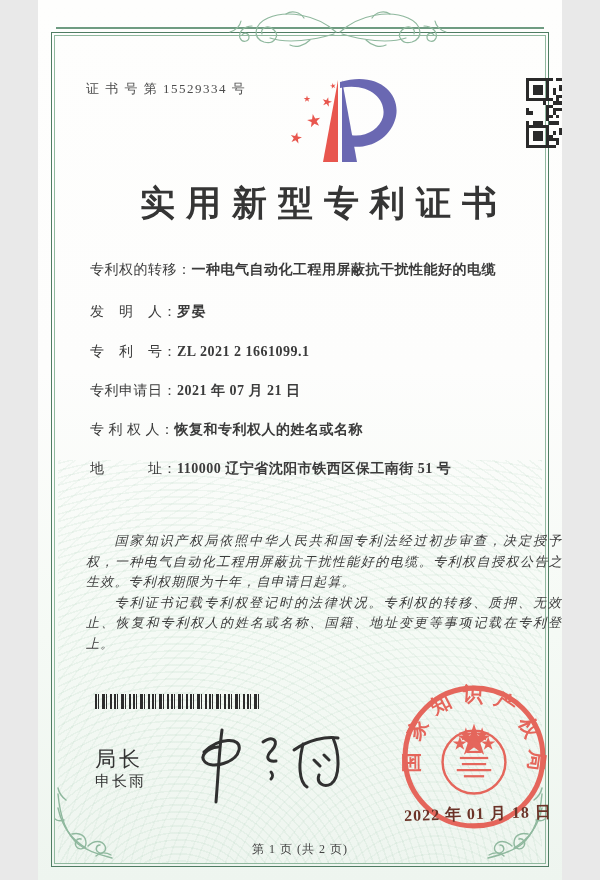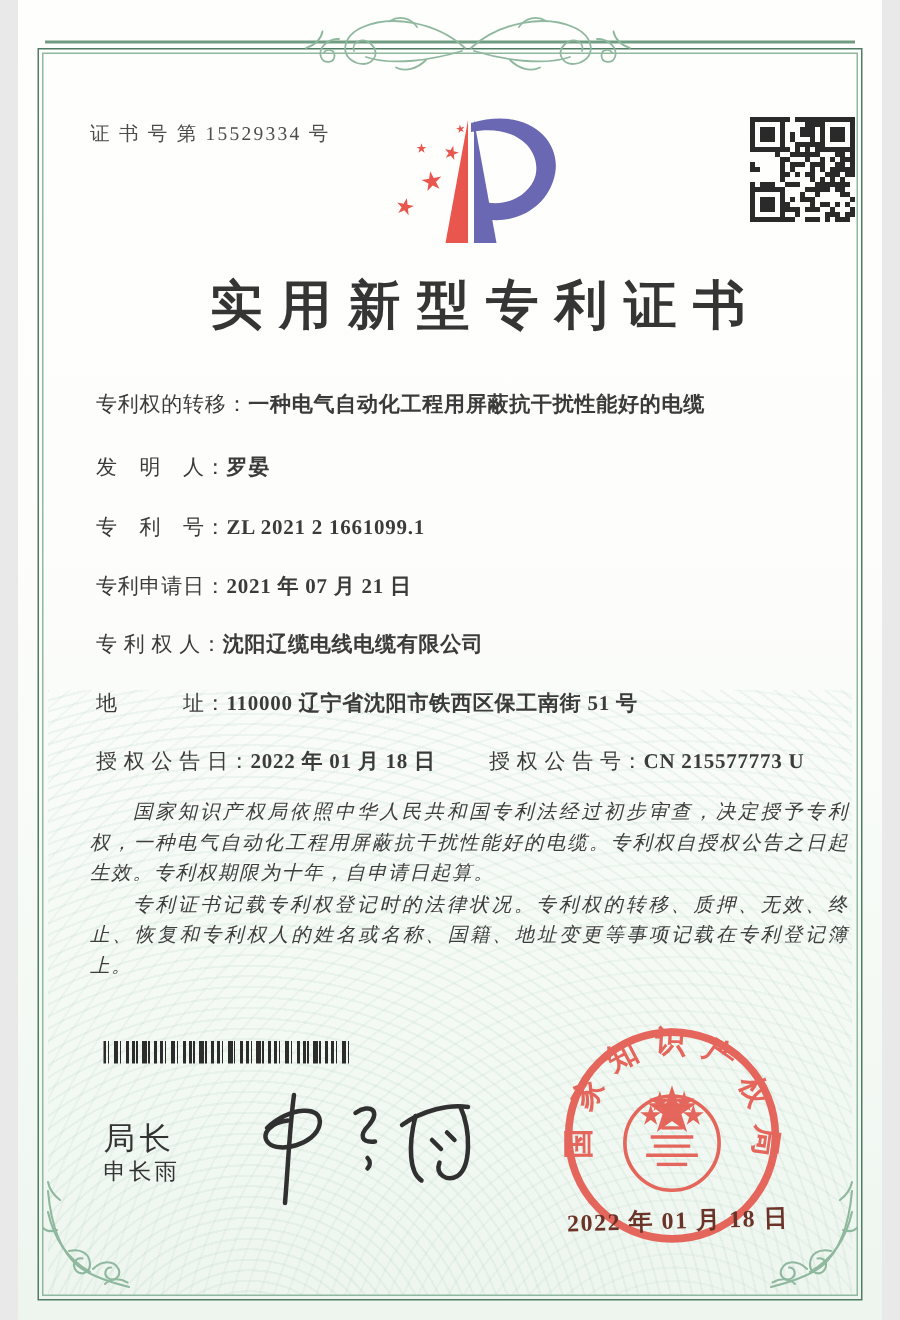--- a/index.html
+++ b/index.html
@@ -8,21 +8,21 @@
     --flourish-green:#8fb89e;
     --seal-red:#e4574c;
     --date-red:#6b3328;
     --text-dark:#3b3b3b;
     --logo-blue:#6a68b2;
     --logo-red:#e8564e;
   }
   html,body{margin:0;padding:0;}
   body{font-family:"Liberation Serif","DejaVu Serif",serif;background:#e9e9e9;}
   .page{
-    position:relative;width:576px;height:880px;overflow:hidden;margin:0 auto;
+    position:relative;width:524px;height:880px;overflow:hidden;margin:0 auto;
     background:linear-gradient(180deg,#fefefd 0%,#fdfdfc 42%,#f5faf5 72%,#eef5ef 100%);
   }
   .waves{
     position:absolute;left:20px;right:20px;top:460px;bottom:16px;pointer-events:none;
     background:
       repeating-radial-gradient(circle at 25% 115%, rgba(130,185,150,.10) 0 1.5px, transparent 1.5px 7px),
       repeating-radial-gradient(circle at 78% 120%, rgba(130,185,150,.08) 0 1.5px, transparent 1.5px 9px);
   }
   
   .frame-outer{position:absolute;left:13px;top:32px;right:13px;bottom:13px;border:1.5px solid var(--border-green-dark);}
@@ -294,28 +294,24 @@
   <div class="row r2">
     <span class="lbl">发　明　人：</span><span class="val">罗晏</span>
   </div>
   <div class="row r3">
     <span class="lbl">专　利　号：</span><span class="val">ZL 2021 2 1661099.1</span>
   </div>
   <div class="row r4">
     <span class="lbl">专利申请日：</span><span class="val">2021 年 07 月 21 日</span>
   </div>
   <div class="row r5">
-    <span class="lbl">专 利 权 人：</span><span class="val">沈阳辽缆电线电缆有限公司</span>
+    <span class="lbl">专 利 权 人：</span><span class="val">恢复和专利权人的姓名或名称</span>
   </div>
   <div class="row r6">
     <span class="lbl">地　　　址：</span><span class="val">110000  辽宁省沈阳市铁西区保工南街 51 号</span>
-  </div>
-  <div class="row r7">
-    <span><span class="lbl">授 权 公 告 日：</span><span class="val">2022 年 01 月 18 日</span></span>
-    <span class="grant-no"><span class="lbl">授 权 公 告 号：</span><span class="val">CN 215577773 U</span></span>
   </div>
 
   <div class="bodytext">
     <p>国家知识产权局依照中华人民共和国专利法经过初步审查，决定授予专利权，一种电气自动化工程用屏蔽抗干扰性能好的电缆。专利权自授权公告之日起生效。专利权期限为十年，自申请日起算。</p>
     <p>专利证书记载专利权登记时的法律状况。专利权的转移、质押、无效、终止、恢复和专利权人的姓名或名称、国籍、地址变更等事项记载在专利登记簿上。</p>
   </div>
 
   <div class="barcode"></div>
 
   <div class="director-title">局长</div>
@@ -354,14 +350,15 @@
         <path d="M61,76 H89"></path>
         <path d="M63,82 H87"></path>
         <path d="M58,88 H92"></path>
         <path d="M65,94 H85"></path>
       </g>
     </g>
   </svg>
 
   <div class="seal-date">2022 年 01 月 18 日</div>
 
+  <div class="footer">第 1 页 (共 2 页)</div>
 
 </div>
 
 </body></html>

